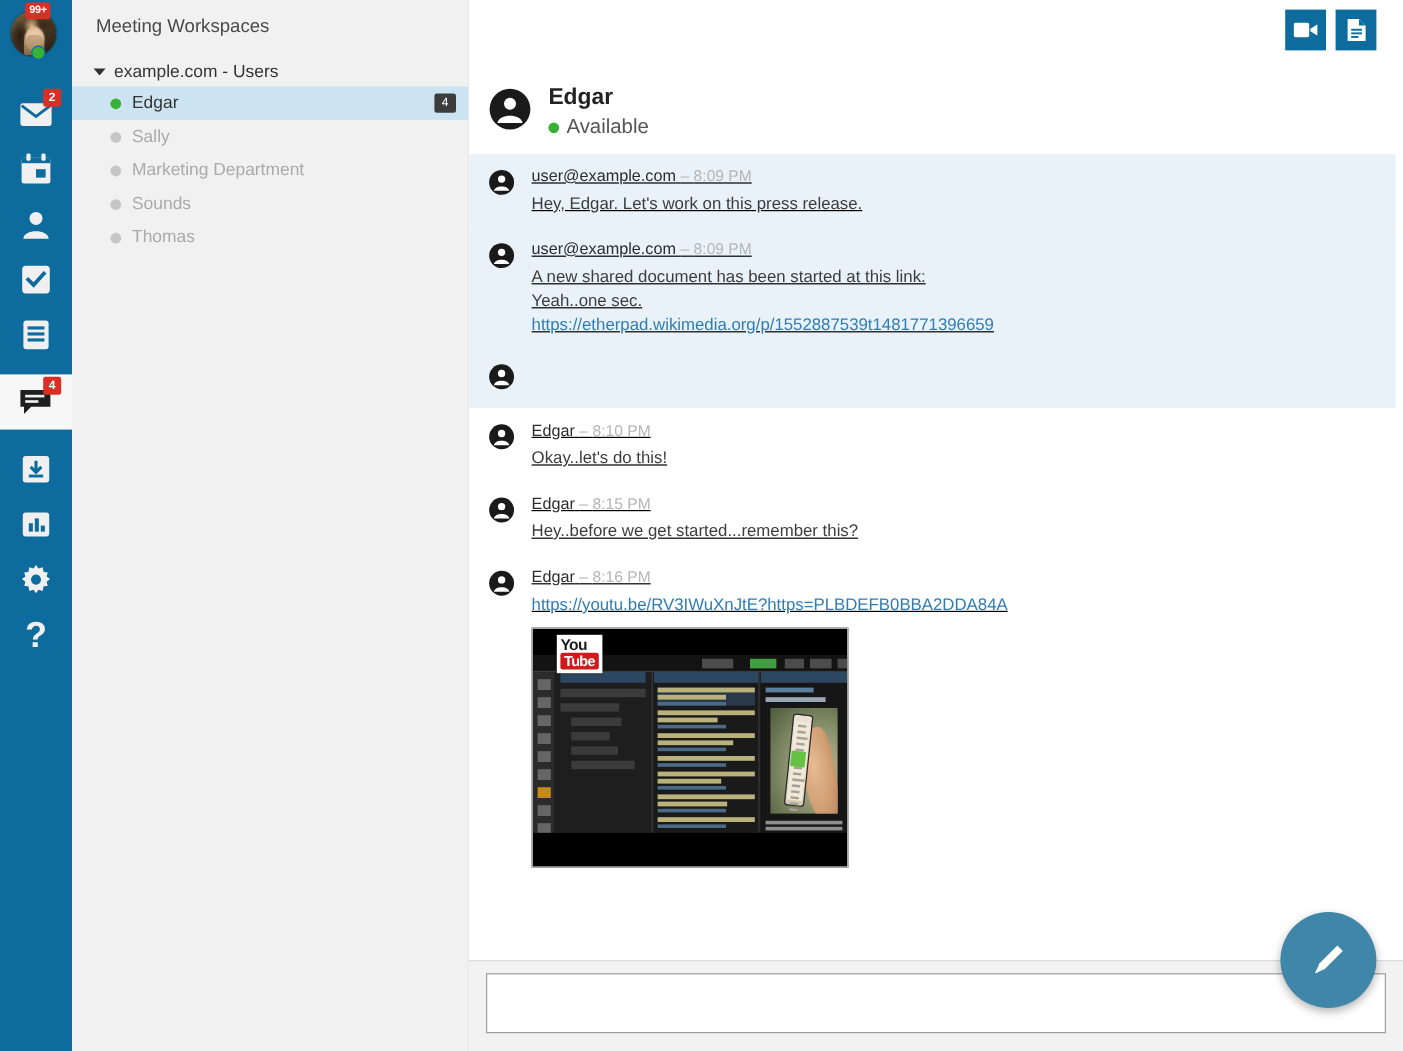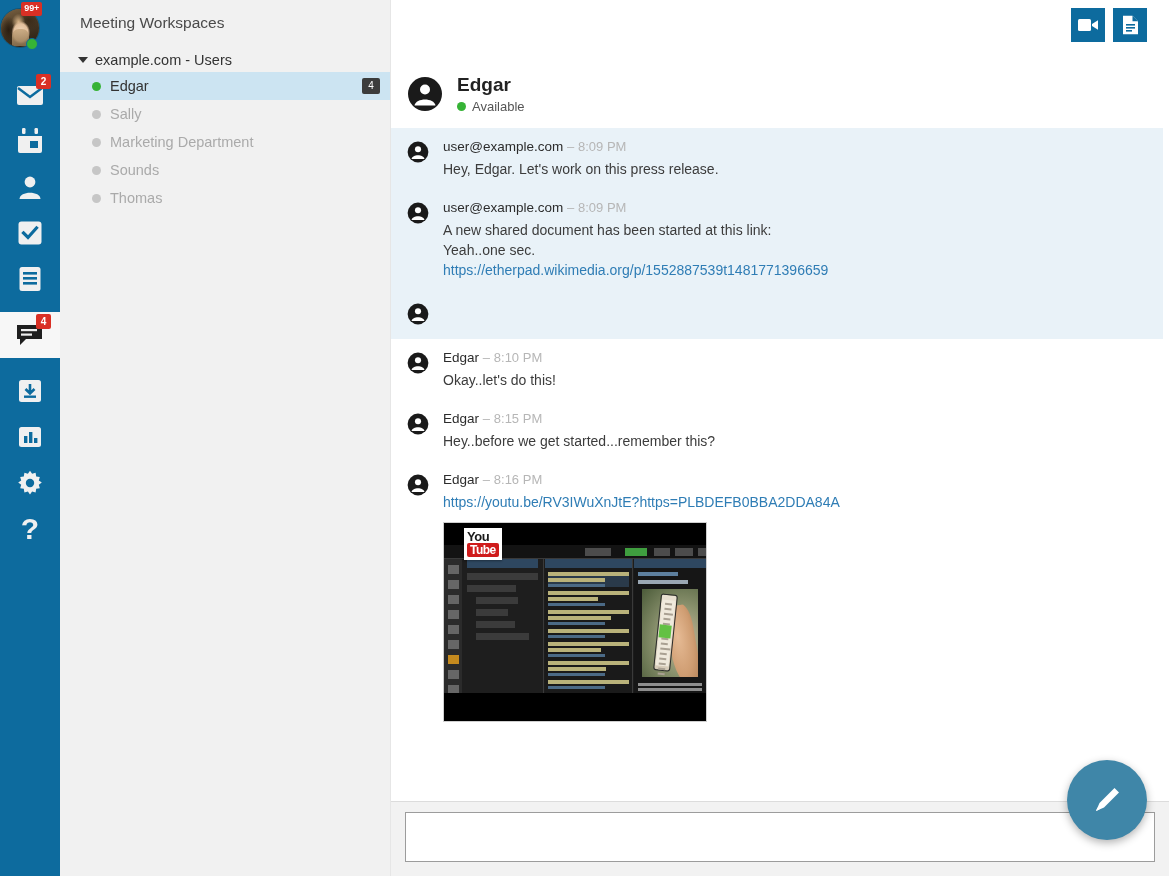--- a/index.html
+++ b/index.html
@@ -20,21 +20,21 @@
   
   .rail {
     width: 60px;
     background: #0d6b9e;
     flex: 0 0 60px;
     position: relative;
   }
   .rail-avatar-wrap {
     position: relative;
     width: 48px; height: 56px;
-    display: flex; align-items: center; justify-content: flex-start;
+    display: flex; align-items: center; justify-content: flex-end;
   }
   .avatar-circle {
     width: 40px; height: 40px;
     border-radius: 50%;
     overflow: hidden;
     position: relative;
     border: 1px solid #0a567f;
     background: #6b5d4a;
   }
   .avatar-art {
@@ -187,42 +187,42 @@
     left: 16px; bottom: 12px;
     display: flex; align-items: flex-start;
   }
   .peer-av { margin-right: 14px; margin-top: 2px; }
   .peer-name {
     font-size: 19px; font-weight: bold; color: #222;
     line-height: 22px;
   }
   .peer-status {
     display: flex; align-items: center;
-    font-size: 13px; color: #555;
+    font-size: 17px; color: #555;
     margin-top: 3px;
   }
   .peer-status .sdot {
     width: 9px; height: 9px; border-radius: 50%;
     background: #36b336; margin-right: 6px;
   }
 
   .messages {
     flex: 1 1 auto;
     overflow: hidden;
     background: #fff;
     padding-right: 6px;
   }
   .msg {
     display: flex;
     padding: 10px 0 10px 16px;
     background: #fff;
   }
   .msg.tinted { background: #e9f2f8; }
   .msg-av { flex: 0 0 36px; padding-top: 3px; }
-  .msg-body { flex: 1 1 auto; padding-right: 8px; }
+  .msg-body { flex: 1 1 auto; padding-right: 8px; text-decoration: underline; }
   .msg-head {
     font-size: 13.5px;
     color: #2c2c2c;
     line-height: 18px;
     margin-bottom: 3px;
   }
   .msg-head .time { color: #b6b6b6; font-size: 13px; }
   .msg-line {
     font-size: 14px;
     color: #3c3c3c;

